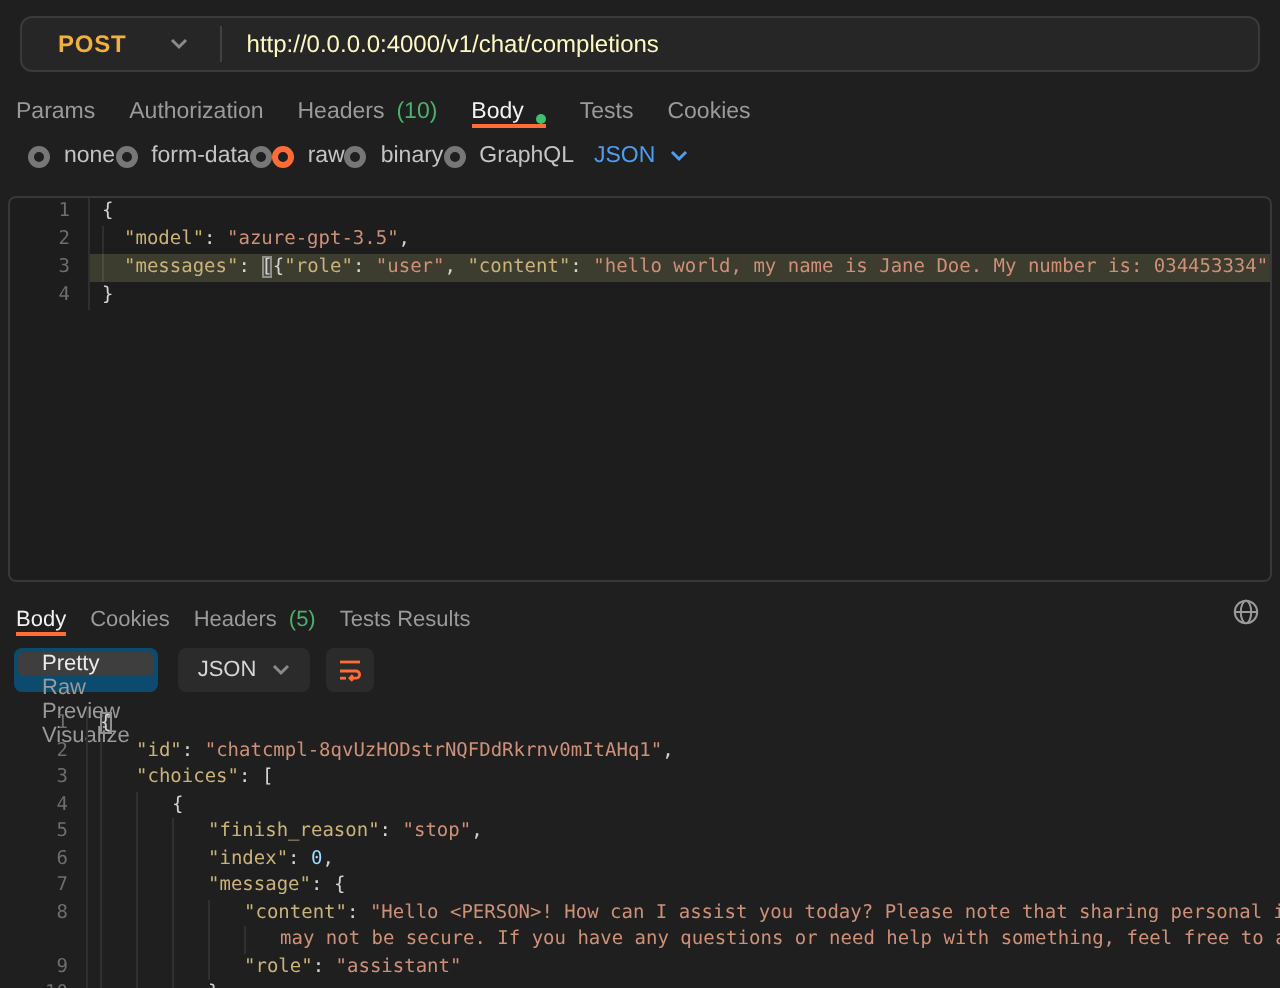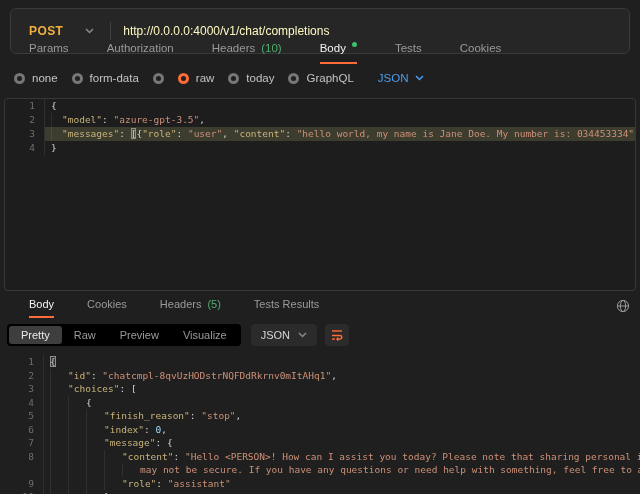--- a/index.html
+++ b/index.html
@@ -4,44 +4,44 @@
 <style>
   html,body{margin:0;padding:0;}
   body{
     width:640px;height:494px;position:relative;overflow:hidden;
     background:#1f1f1f;color:#c9c9c9;
     font-family:"Liberation Sans",sans-serif;
     -webkit-font-smoothing:antialiased;
   }
   
   .url-bar{
-    position:absolute;left:10px;top:8px;right:10px;height:46px;
+    position:absolute;left:10px;top:8px;right:10px;height:28px;
     background:#262626;border:1px solid #3a3a3a;border-radius:6px;
     display:flex;align-items:center;box-sizing:border-box;
   }
   .method-select{display:flex;align-items:center;gap:22px;padding:0 16px 0 18px;cursor:pointer;}
   .method-label{color:#f2b03d;font-weight:700;font-size:12px;letter-spacing:.4px;}
   .vdiv{width:1px;height:18px;background:#414141;}
   .url-text{font-size:12px;color:#fef9c3;padding-left:12px;white-space:nowrap;}
   .chev{width:9px;height:6px;display:inline-block;}
   .chev polyline{fill:none;stroke:#8a8a8a;stroke-width:1.5;}
   .chev.blue polyline{stroke:#4f9cf0;}
   
   .req-tabs{
     position:absolute;left:8px;top:42px;right:8px;height:22px;
     display:flex;gap:17px;align-items:stretch;font-size:11.5px;
   }
-  .tab{display:flex;align-items:flex-start;gap:6px;color:#9a9a9a;border-bottom:2px solid transparent;cursor:pointer;white-space:nowrap;margin-left:21px;}
+  .tab{display:flex;align-items:flex-end;gap:6px;color:#9a9a9a;border-bottom:2px solid transparent;cursor:pointer;white-space:nowrap;}
   .tab .cnt{color:#4caf6d;}
   .tab.active{color:#f2f2f2;border-bottom-color:#ff6c37;}
   .tab .dot{width:5px;height:5px;border-radius:50%;background:#3fbf6f;display:inline-block;}
   
   .radio-row{
     position:absolute;left:14px;top:68px;right:8px;height:20px;
-    display:flex;align-items:center;gap:14px;font-size:11.5px;color:#c4c4c4;
+    display:flex;align-items:center;font-size:11.5px;color:#c4c4c4;
   }
   .radio{display:flex;align-items:center;gap:7px;cursor:pointer;white-space:nowrap;}
   .rdot{width:9px;height:9px;border-radius:50%;border:3px solid #777;background:transparent;box-sizing:content-box;width:5px;height:5px;}
   .radio.sel .rdot{border-color:#ff6c37;}
   .json-dd{display:flex;align-items:center;gap:7px;color:#4f9cf0;margin-left:10px;cursor:pointer;font-size:11.5px;}
   
   .editor{font-family:"DejaVu Sans Mono",monospace;font-size:9.5px;}
   .editor-req{
     position:absolute;left:4px;right:4px;top:98px;height:193px;
     background:#1d1d1d;border:1px solid #383838;border-radius:4px;
@@ -62,21 +62,21 @@
   .tk-pun{color:#d4d4d4;}
   .bx{outline:1px solid #8f8f8f;outline-offset:-1px;background:rgba(255,255,255,.07);}
   
   .resp-tabs{
     position:absolute;left:8px;top:298px;right:8px;height:20px;
     display:flex;gap:12px;align-items:stretch;font-size:11px;
   }
   .globe{position:absolute;right:10px;top:299px;width:14px;height:14px;cursor:pointer;}
   .globe circle,.globe ellipse,.globe line{fill:none;stroke:#9a9a9a;stroke-width:1;}
   .resp-toolbar{position:absolute;left:7px;top:322px;right:8px;height:26px;display:flex;align-items:center;}
-  .seg-group{display:flex;background:#000000;border-radius:4px;padding:2px;height:22px;box-sizing:border-box;}
+  .seg-group{display:flex;background:#0c4a6e;border-radius:4px;padding:2px;height:22px;box-sizing:border-box;flex-direction:column;}
   .seg{display:flex;align-items:center;padding:0 12px;font-size:11px;color:#9a9a9a;border-radius:3px;cursor:pointer;}
   .seg.active{background:#3e3e3e;color:#ececec;}
   .fmt-dd{
     display:flex;align-items:center;gap:8px;background:#2b2b2b;border-radius:4px;
     height:22px;padding:0 10px;margin-left:10px;font-size:11px;color:#d6d6d6;cursor:pointer;
   }
   .wrap-btn{
     display:flex;align-items:center;justify-content:center;background:#2b2b2b;border-radius:4px;
     height:22px;width:24px;margin-left:8px;cursor:pointer;
   }
@@ -131,21 +131,21 @@
     </div>
   <div class="radio">
       <span class="rdot"></span>
     </div>
   <div class="radio sel">
       <span class="rdot"></span>
       <span>raw</span>
     </div>
   <div class="radio">
       <span class="rdot"></span>
-      <span>today</span>
+      <span>binary</span>
     </div>
   <div class="radio">
       <span class="rdot"></span>
       <span>GraphQL</span>
     </div>
   <div class="json-dd">
     <span>JSON</span>
     <svg class="chev blue" viewBox="0 0 9 6">
         <polyline points="1,1 4.5,4.5 8,1"></polyline>
       </svg>

